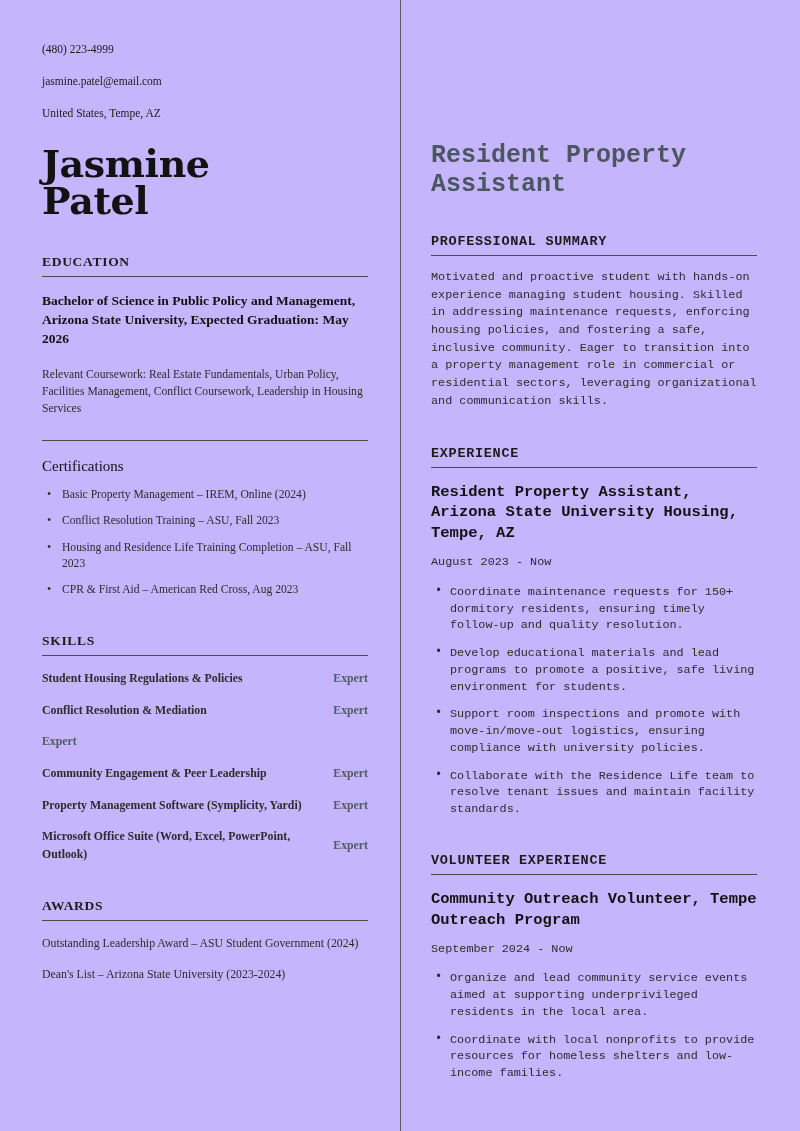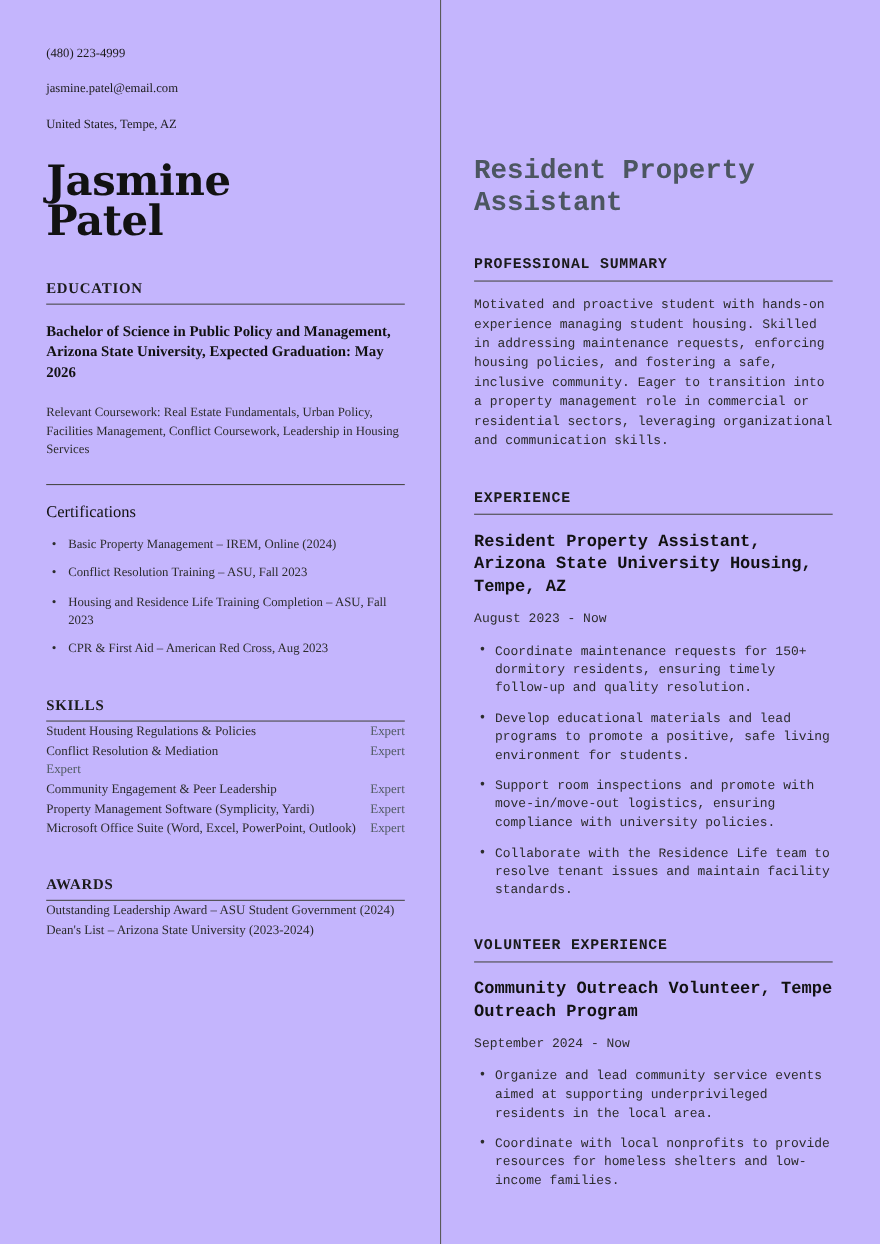--- a/index.html
+++ b/index.html
@@ -113,42 +113,44 @@
     position: absolute;
     left: 5px;
     top: -1px;
     font-size: 12px;
     color: #2c2c2c;
   }
 
   .skill-row {
     display: flex;
     justify-content: space-between;
-    align-items: flex-start;
+    align-items: center;
     gap: 12px;
+    margin-top: 14px;
+    font-weight: bold;
   }
   .skill-name {
     font-size: 11.8px;
     line-height: 1.5;
     color: #2c2c2c;
     flex: 1 1 auto;
   }
   .skill-level {
     font-size: 11.8px;
     line-height: 1.5;
     color: #515b63;
     flex: 0 0 auto;
     white-space: nowrap;
   }
 
   .award-item {
     font-size: 11.8px;
     line-height: 1.5;
     color: #2c2c2c;
-    margin-top: 0;
+    margin-top: 14px;
   }
 
   
   .col-right {
     position: absolute;
     left: 431px;
     top: 0;
     width: 326px;
     font-family: Liberation Mono, monospace;
   }

